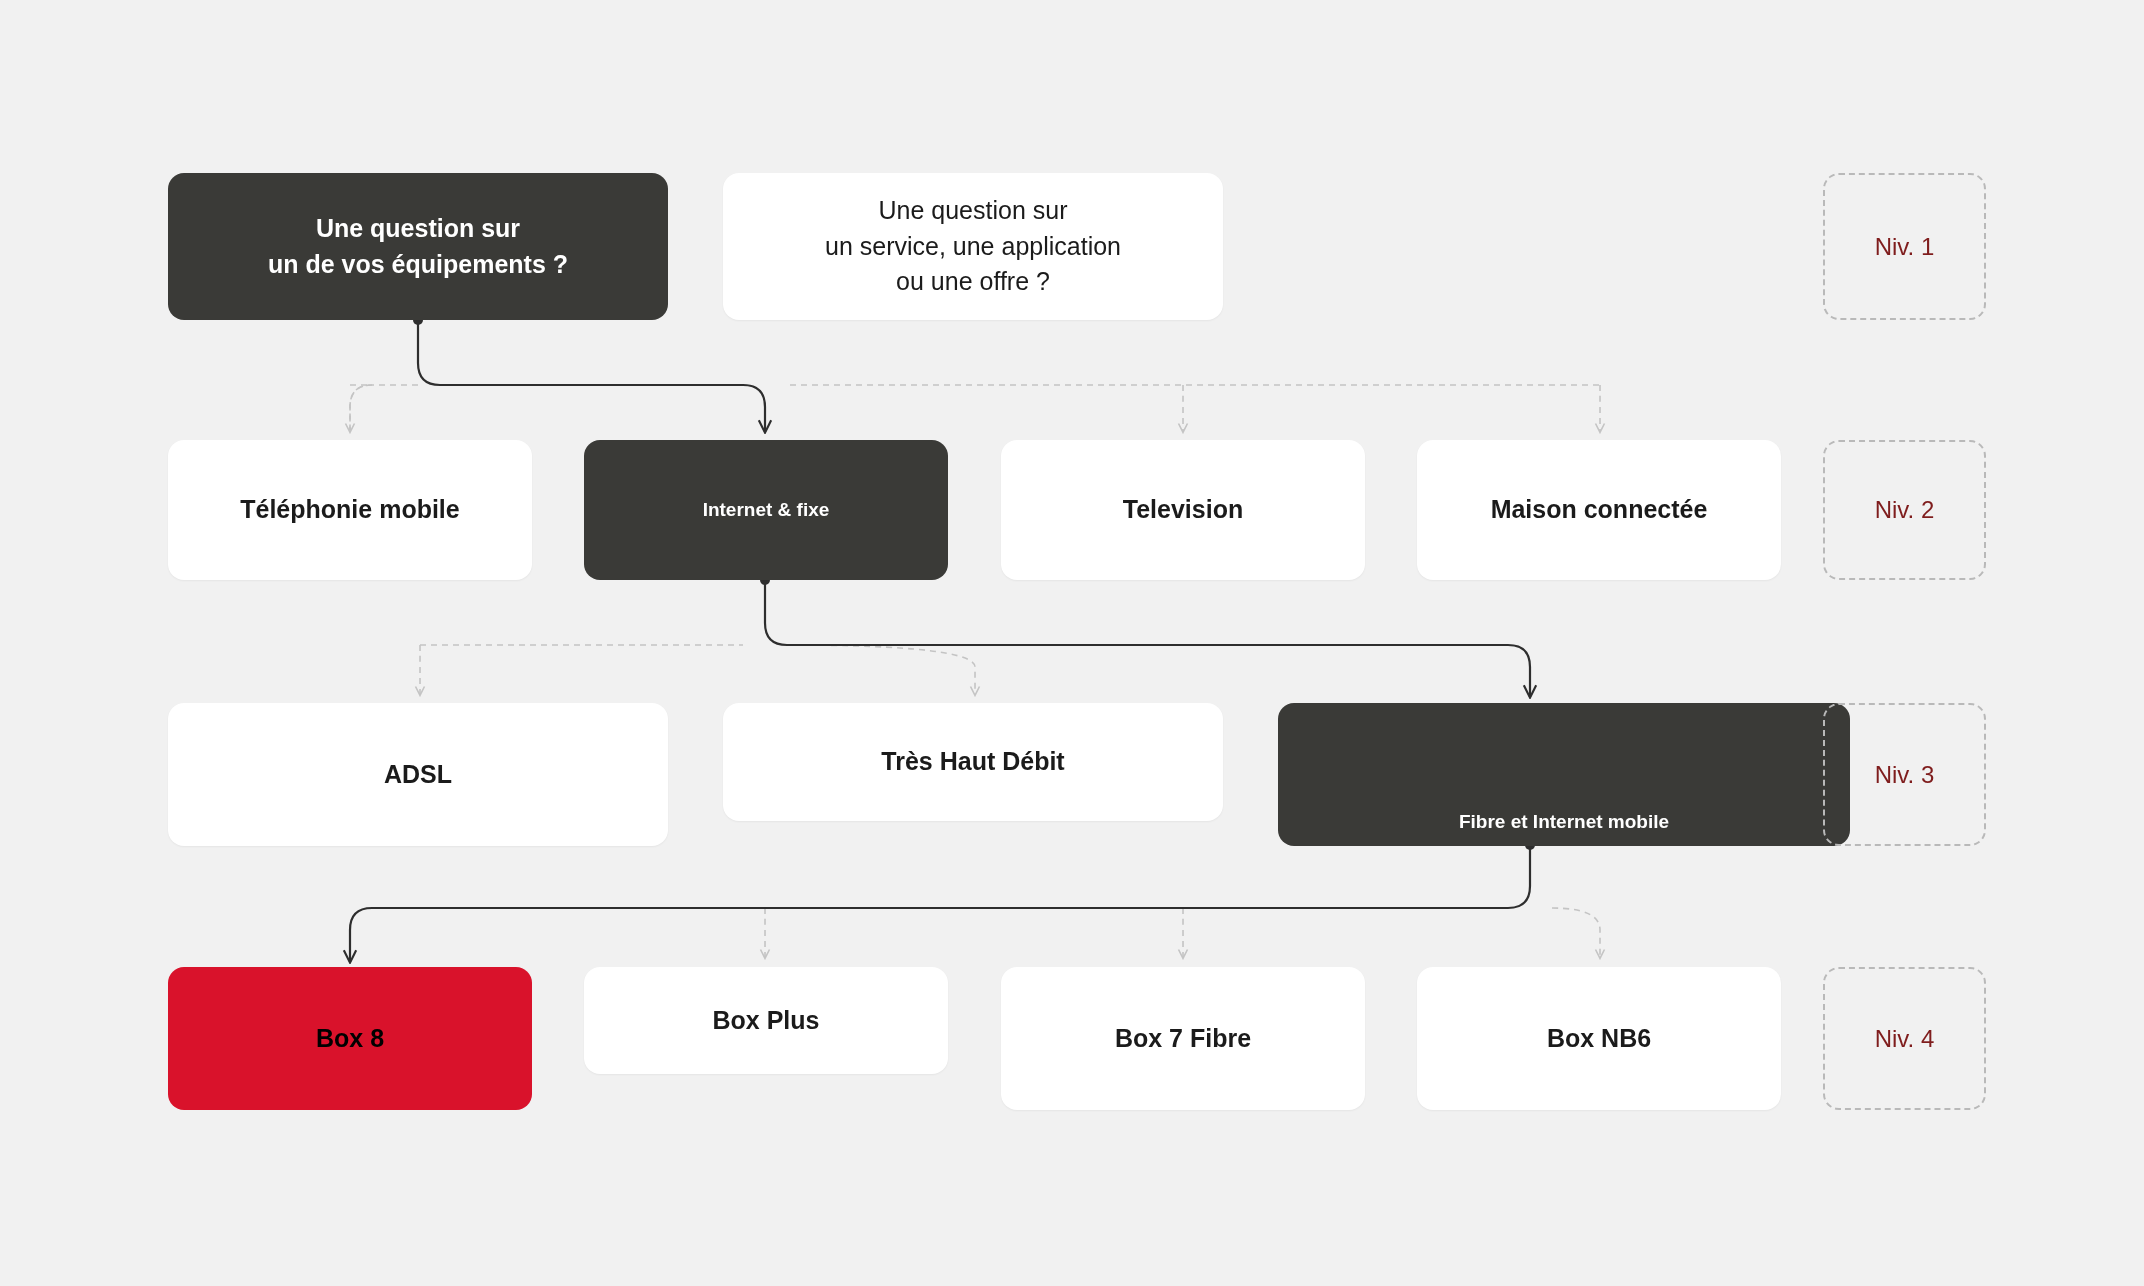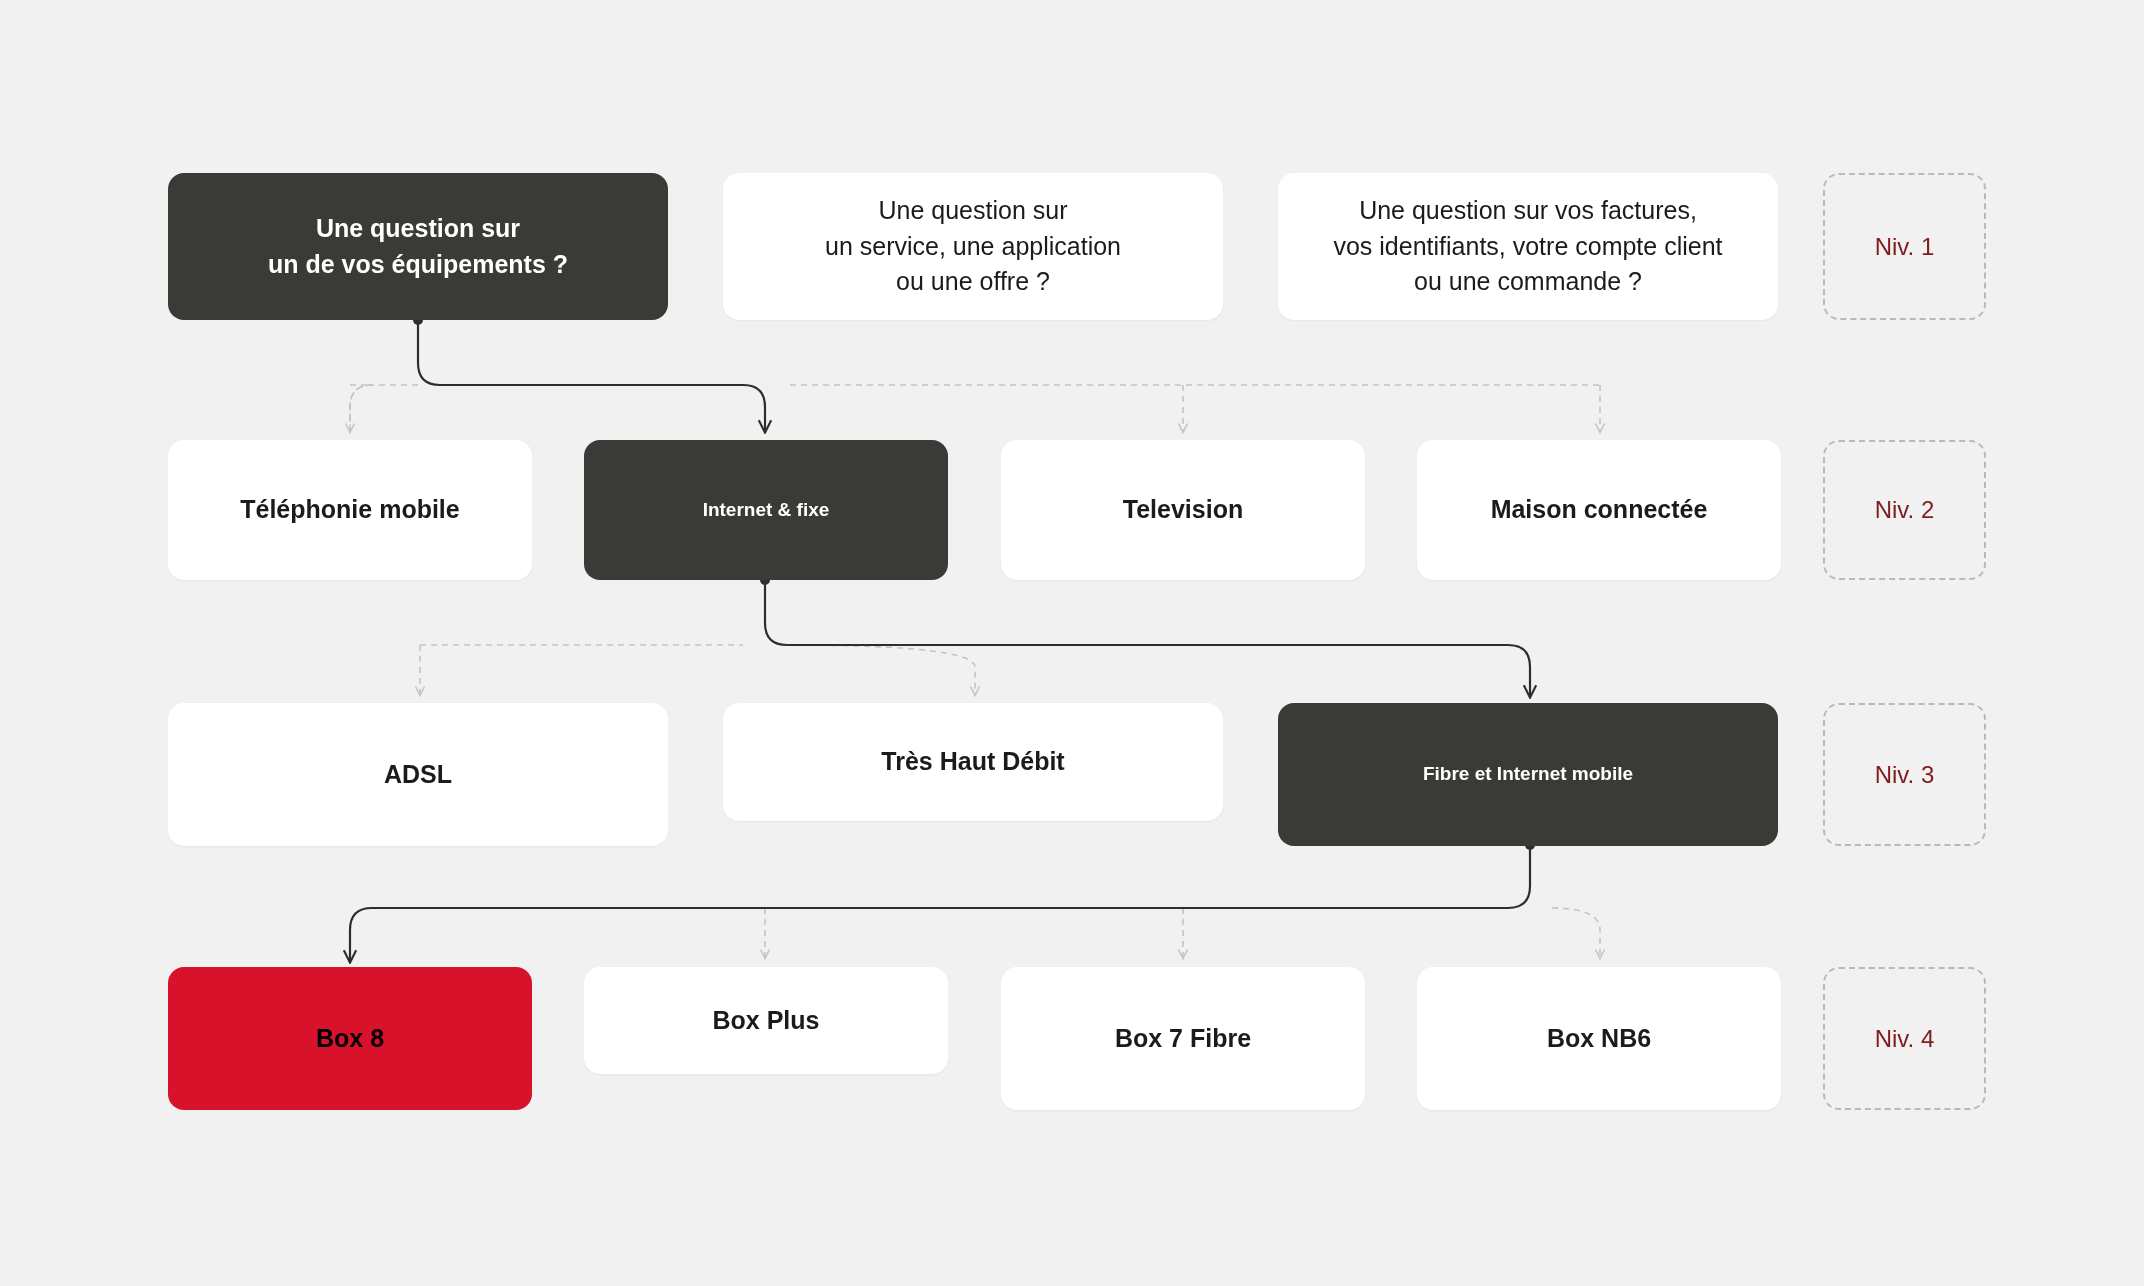--- a/index.html
+++ b/index.html
@@ -112,23 +112,20 @@
       <path d="M 1530 845 L 1530 886 Q 1530 908 1508 908 L 372 908 Q 350 908 350 930 L 350 962" fill="none" stroke="#2E2E2E" stroke-width="2.2" marker-end="url(#arrow-active)"></path>
     </g>
   </svg>
 
   <div class="node dark q" style="left:168px;top:173px;width:500px;height:147px;">
     <span class="lbl">Une question sur<br>un de vos équipements ?</span>
   </div>
   <div class="node plain q" style="left:723px;top:173px;width:500px;height:147px;">
     <span class="lbl">Une question sur<br>un service, une application<br>ou une offre ?</span>
   </div>
-  <div class="node plain q" style="left:1278px;top:173px;width:500px;height:147px;">
-    <span class="lbl">Une question sur vos factures,<br>vos identifiants, votre compte client<br>ou une commande ?</span>
-  </div>
   <div class="level-tag" style="left:1823px;top:173px;width:163px;height:147px;">
     <span>Niv. 1</span>
   </div>
 
   <div class="node plain" style="left:168px;top:440px;width:364px;height:140px;">
     <span class="lbl">Téléphonie mobile</span>
   </div>
   <div class="node dark" style="left:584px;top:440px;width:364px;height:140px;">
     <span class="lbl">Internet &amp; fixe</span>
   </div>
@@ -141,21 +138,21 @@
   <div class="level-tag" style="left:1823px;top:440px;width:163px;height:140px;">
     <span>Niv. 2</span>
   </div>
 
   <div class="node plain" style="left:168px;top:703px;width:500px;height:143px;">
     <span class="lbl">ADSL</span>
   </div>
   <div class="node plain" style="left:723px;top:703px;width:500px;height:118px;">
     <span class="lbl">Très Haut Débit</span>
   </div>
-  <div class="node dark" style="left:1278px;top:703px;width:500px;height:143px;">
+  <div class="node dark" style="left:1278px;top:703px;width:572px;height:143px;align-items:flex-end;">
     <span class="lbl">Fibre et Internet mobile</span>
   </div>
   <div class="level-tag" style="left:1823px;top:703px;width:163px;height:143px;">
     <span>Niv. 3</span>
   </div>
 
   <div class="node accent" style="left:168px;top:967px;width:364px;height:143px;">
     <span class="lbl">Box 8</span>
   </div>
   <div class="node plain" style="left:584px;top:967px;width:364px;height:107px;">

